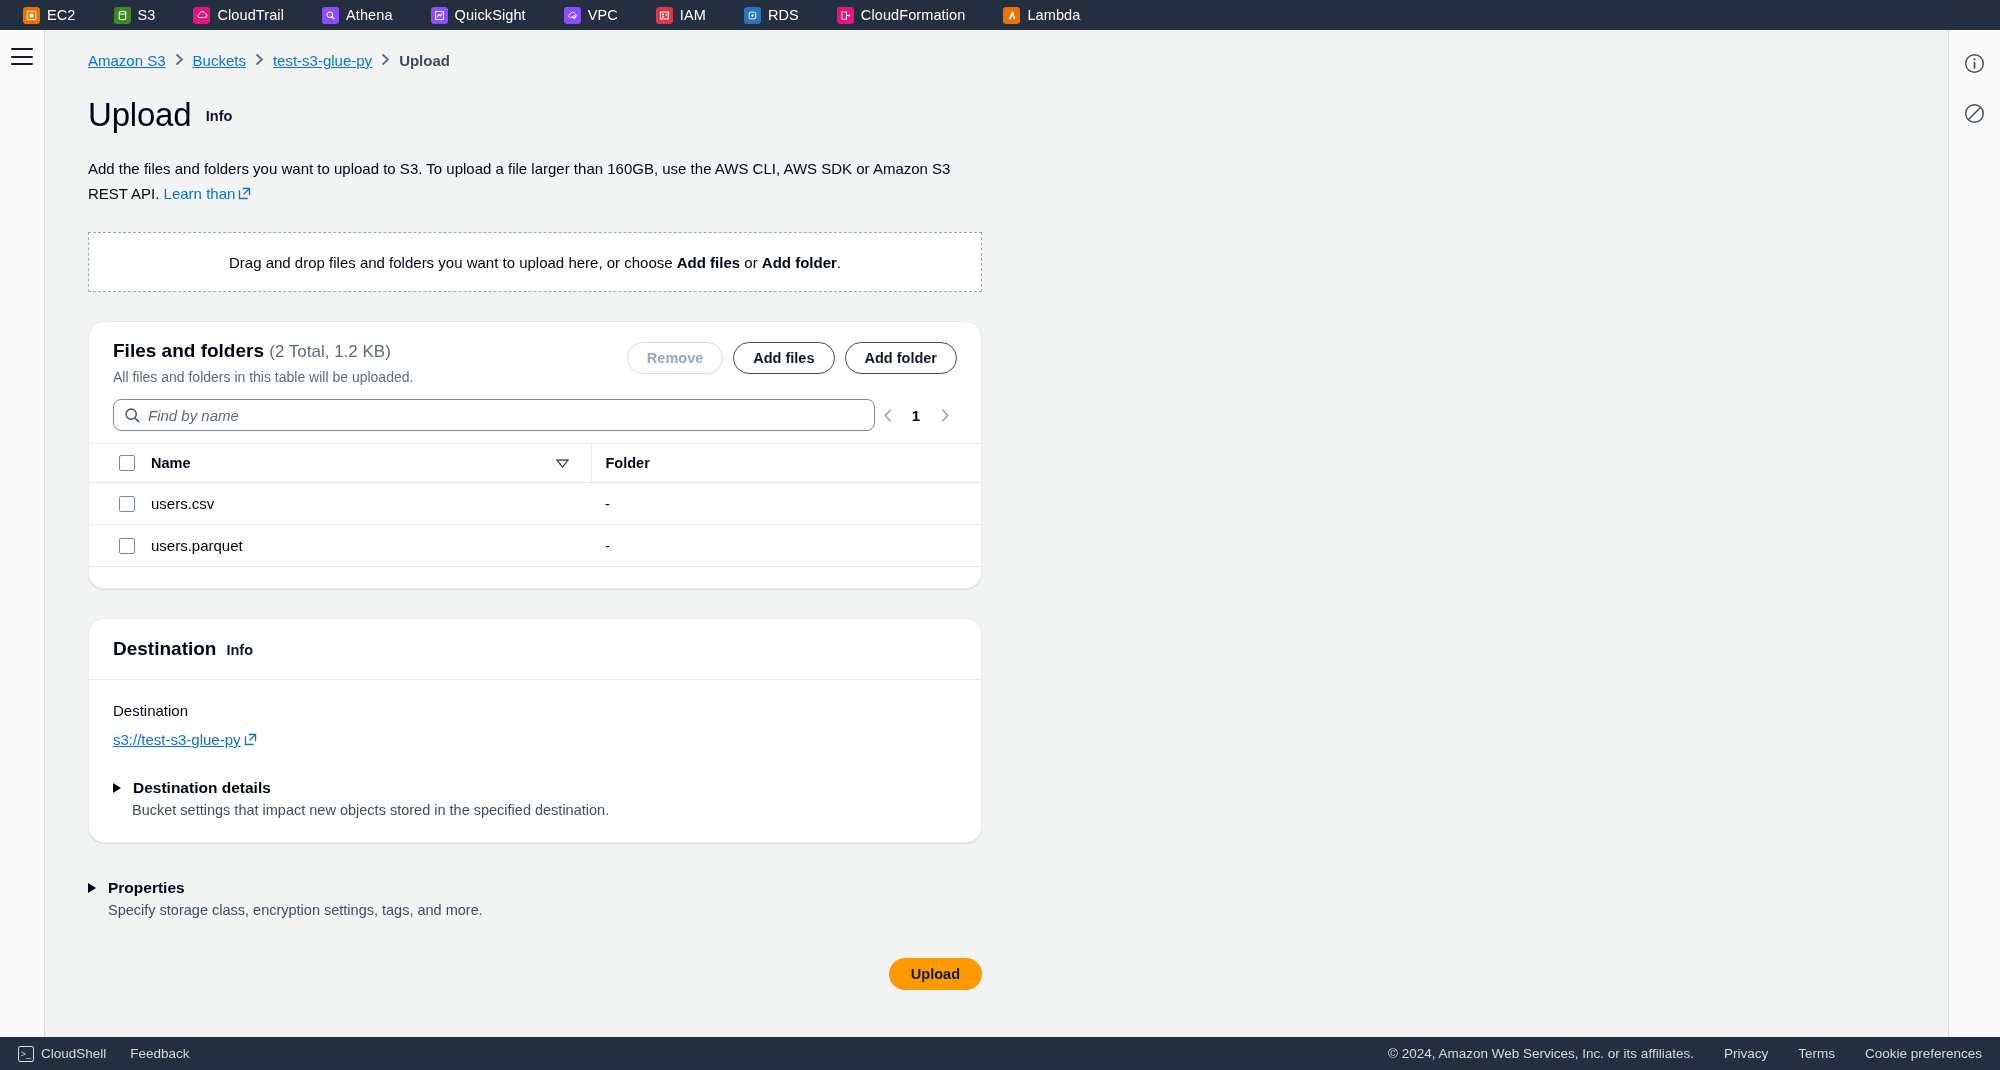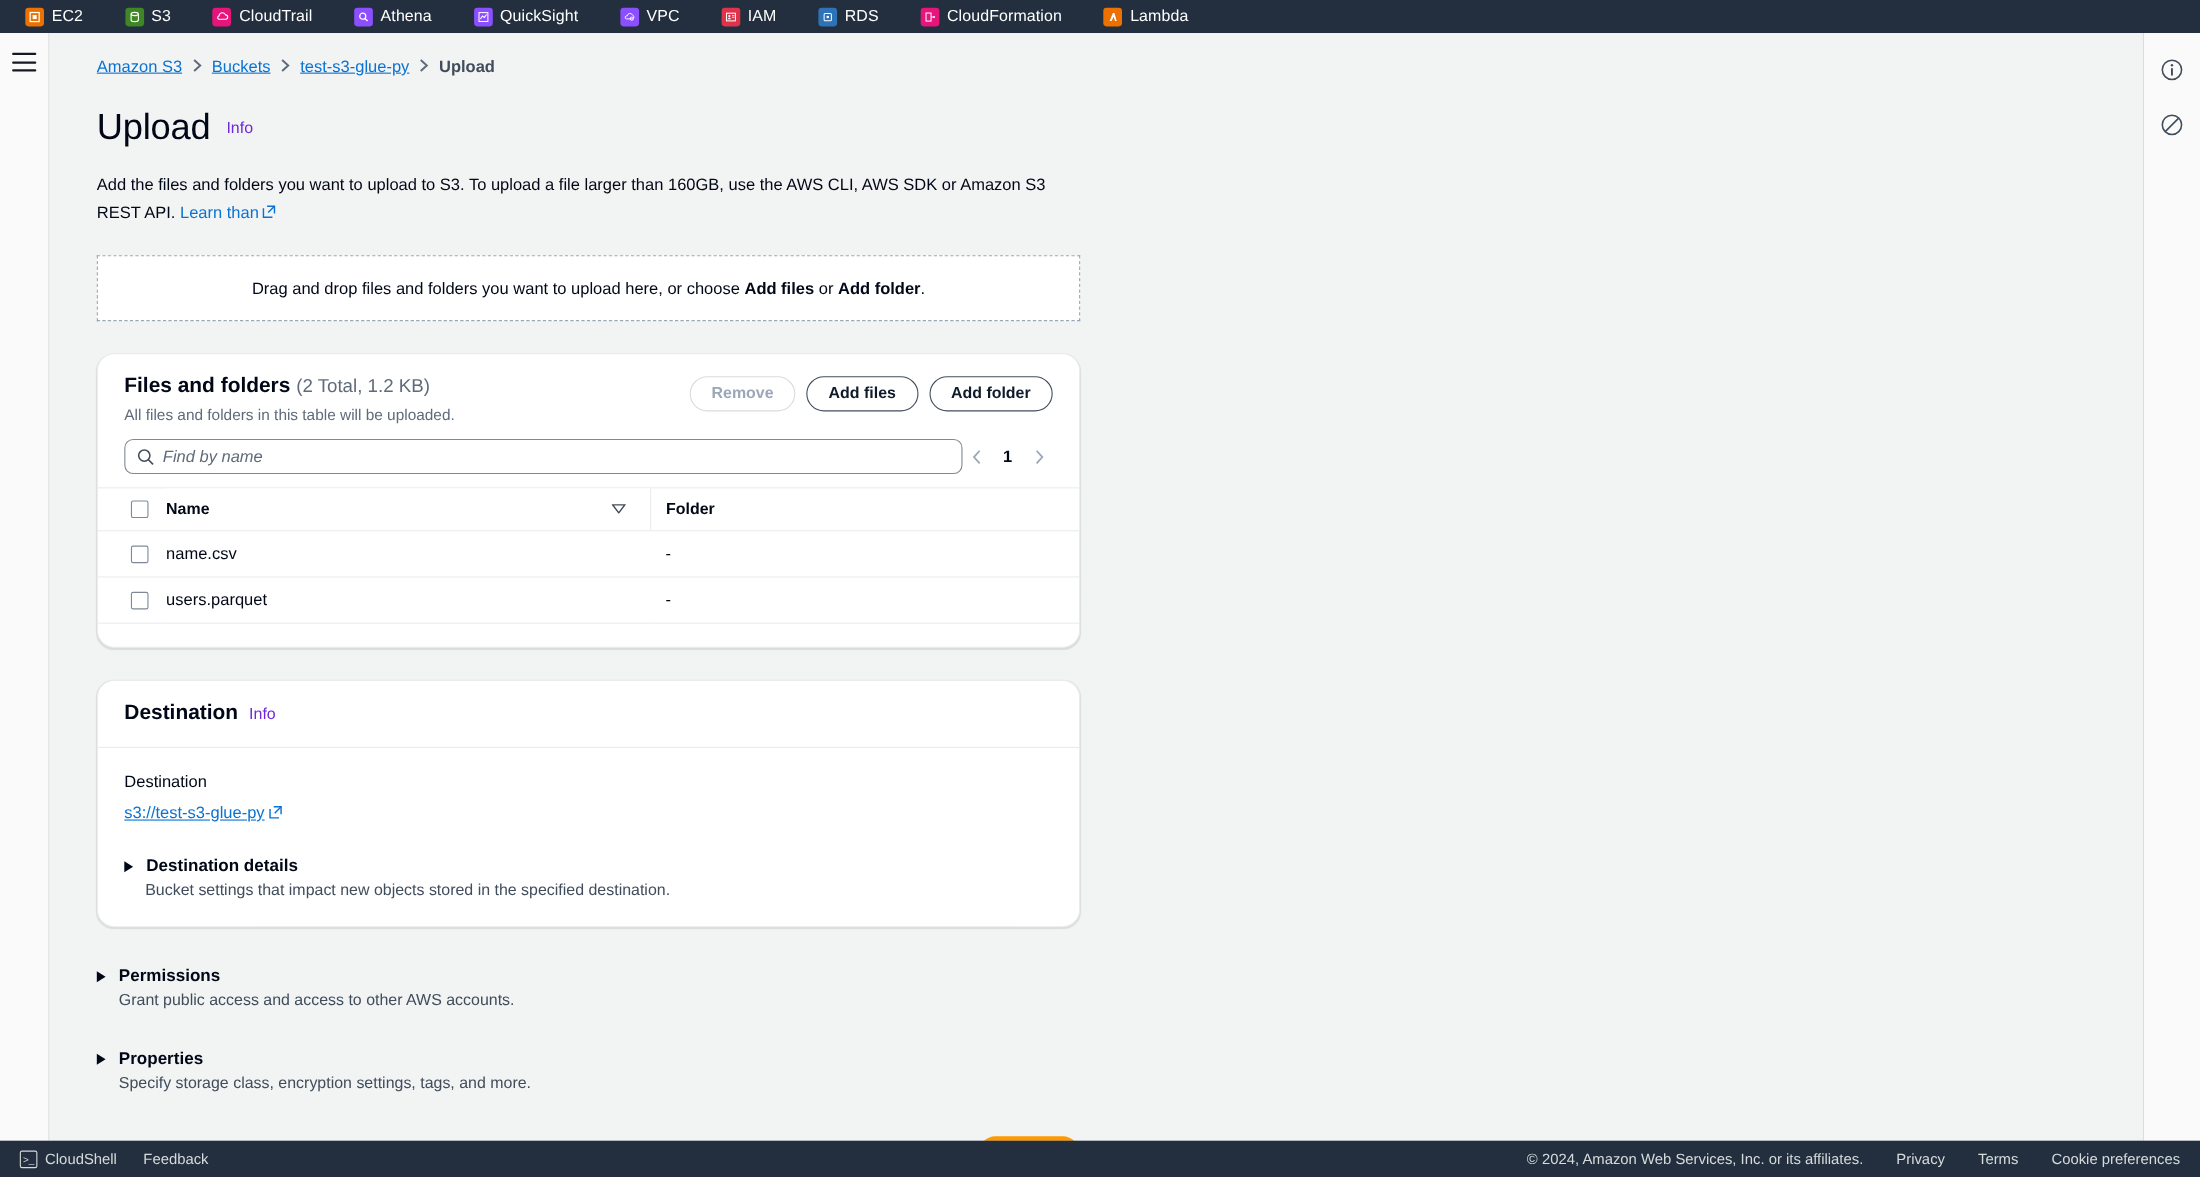--- a/index.html
+++ b/index.html
@@ -74,21 +74,21 @@
   .crumb-cur { color: #414d5c; font-weight: 700; white-space: nowrap;}
   .crumb-sep { color: #5f6b7a; font-size: 13px; line-height: 1; }
 
   
   h1 {
     font-size: 33px; font-weight: 400; color: #000716;
     margin-top: 27px; display: inline-block; vertical-align: baseline;
     letter-spacing: -0.2px;
   }
   .info-link {
-    color: #6d28d9; font-size: 14.5px; font-weight: 400;
+    color: #0f172a; font-size: 14.5px; font-weight: 700;
     margin-left: 10px; cursor: pointer; vertical-align: 5px;
   }
 
   .desc {
     margin-top: 22px; font-size: 15px; color: #000716;
     line-height: 25px; max-width: 905px;
   }
   .ext-link { color: #0972d3; text-decoration: none; cursor: pointer; }
   .ext-glyph { display: inline-block; margin-left: 3px; vertical-align: -1px; }
 
@@ -443,21 +443,21 @@
             <th class="col-folder divider-cell">
               <span>Folder</span>
             </th>
           </tr>
         </thead>
         <tbody>
           <tr>
             <td class="cb-cell">
               <span class="cbox"></span>
             </td>
-            <td class="col-name">name.csv</td>
+            <td class="col-name">users.csv</td>
             <td class="col-folder">-</td>
           </tr>
           <tr>
             <td class="cb-cell">
               <span class="cbox"></span>
             </td>
             <td class="col-name">users.parquet</td>
             <td class="col-folder">-</td>
           </tr>
         </tbody>
@@ -482,27 +482,20 @@
         <div class="expander">
           <div class="exp-row">
             <span class="caret"></span>
             <span class="exp-title">Destination details</span>
           </div>
           <div class="exp-sub" style="margin-left:19px">Bucket settings that impact new objects stored in the specified destination.</div>
         </div>
       </div>
     </div>
 
-    <div class="sect">
-      <div class="exp-row">
-        <span class="caret"></span>
-        <span class="exp-title">Permissions</span>
-      </div>
-      <div class="exp-sub">Grant public access and access to other AWS accounts.</div>
-    </div>
 
     <div class="sect">
       <div class="exp-row">
         <span class="caret"></span>
         <span class="exp-title">Properties</span>
       </div>
       <div class="exp-sub">Specify storage class, encryption settings, tags, and more.</div>
     </div>
 
     <div class="submit-wrap">

